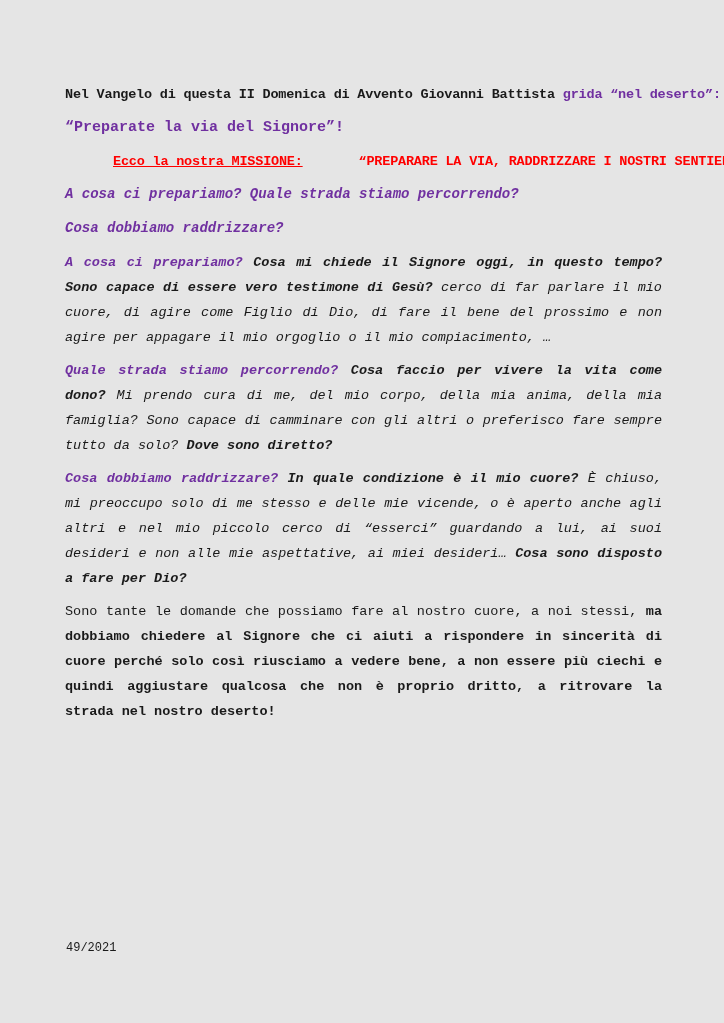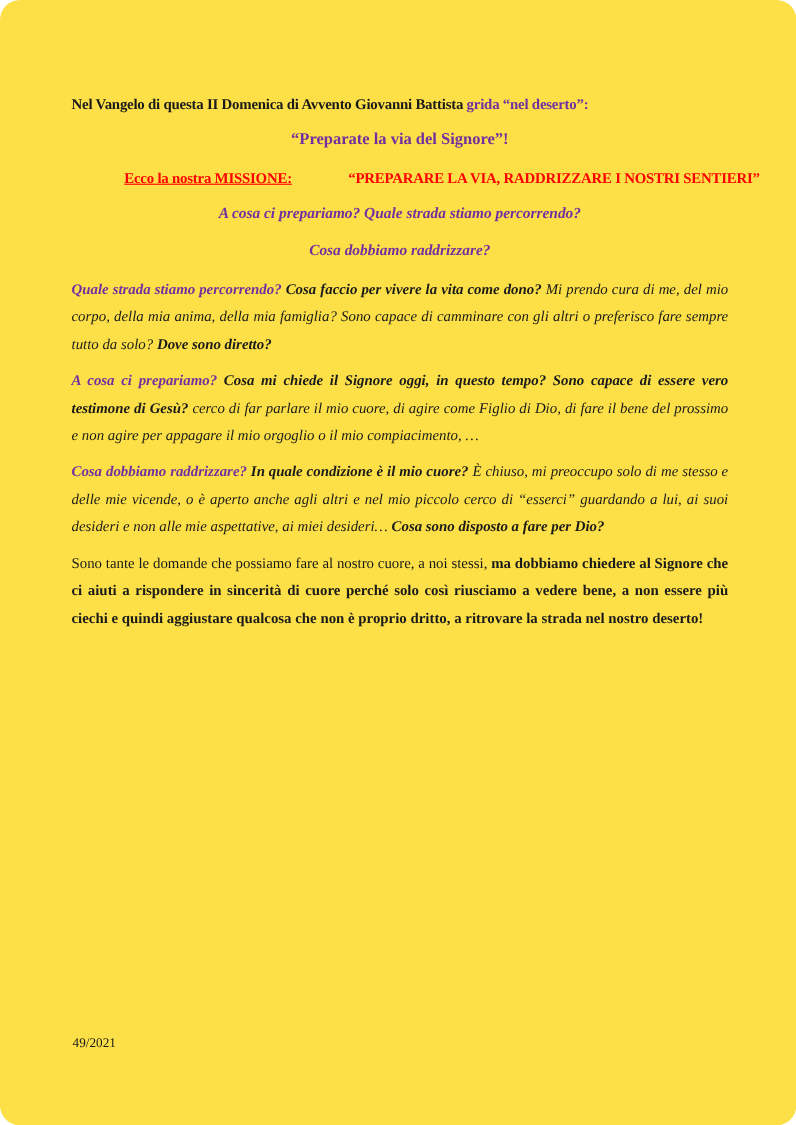--- a/index.html
+++ b/index.html
@@ -1,36 +1,35 @@
 <!DOCTYPE html>
 <html style="--purple: #7030A0; --red: #FF0000; --text: #1A1A1A;"><head>
 <meta charset="utf-8">
 <style>
   * { margin:0; padding:0; box-sizing:border-box; }
   html, body { background:#ffffff; }
   .page {
     position:relative;
     width:724px; height:1023px;
-    background:#fde047;
-    font-family:Liberation Serif, serif;
+    background:#e5e5e5;
+    font-family:Liberation Mono, monospace;
     color:var(--text, #1a1a1a);
     overflow:hidden;
-    border-radius:18px;
   }
   .content {
     position:absolute;
     left:65px; right:62px; top:82px;
   }
   .para {
     font-size:13.5px;
     line-height:25px;
     text-align:justify;
     margin-bottom:8px;
   }
-  .c { text-align:center; }
+  .c { }
   .nowrap { white-space:nowrap; letter-spacing:-0.2px; }
   .b { font-weight:bold; }
   .i { font-style:italic; }
   .u { text-decoration:underline; }
   .purple { color:var(--purple, #7030A0); }
   .red { color:var(--red, #FF0000);padding-left:48px; }
   .quote-heading { font-size:15px; margin-bottom:9px; }
   .q-line { font-size:14px; margin-bottom:9px; }
   .footer {
     position:absolute;
@@ -50,23 +49,23 @@
     <p class="para c quote-heading"><span class="b purple">“Preparate la via del Signore”!</span></p>
 
     <p class="para nowrap"><span class="b red u">Ecco la nostra MISSIONE:</span><span class="b red"> “PREPARARE LA VIA, RADDRIZZARE I NOSTRI SENTIERI”</span></p>
 
     <p class="para c q-line"><span class="b i purple">A cosa ci prepariamo? Quale strada stiamo percorrendo?</span></p>
 
     <p class="para c q-line"><span class="b i purple">Cosa dobbiamo raddrizzare?</span></p>
 
 
 
+    <p class="para"><span class="b i purple">A cosa ci prepariamo? </span><span class="b i">Cosa mi chiede il Signore oggi, in questo tempo? Sono capace di essere vero testimone di Gesù? </span><span class="i">cerco di far parlare il mio cuore, di agire come Figlio di Dio, di fare il bene del prossimo e non agire per appagare il mio orgoglio o il mio compiacimento, …</span></p>
+
     <p class="para"><span class="b i purple">Quale strada stiamo percorrendo? </span><span class="b i">Cosa faccio per vivere la vita come dono? </span><span class="i">Mi prendo cura di me, del mio corpo, della mia anima, della mia famiglia? Sono capace di camminare con gli altri o preferisco fare sempre tutto da solo? </span><span class="b i">Dove sono diretto?</span></p>
-
-    <p class="para"><span class="b i purple">A cosa ci prepariamo? </span><span class="b i">Cosa mi chiede il Signore oggi, in questo tempo? Sono capace di essere vero testimone di Gesù? </span><span class="i">cerco di far parlare il mio cuore, di agire come Figlio di Dio, di fare il bene del prossimo e non agire per appagare il mio orgoglio o il mio compiacimento, …</span></p>
 
     <p class="para"><span class="b i purple">Cosa dobbiamo raddrizzare? </span><span class="b i">In quale condizione è il mio cuore? </span><span class="i">È chiuso, mi preoccupo solo di me stesso e delle mie vicende, o è aperto anche agli altri e nel mio piccolo cerco di “esserci” guardando a lui, ai suoi desideri e non alle mie aspettative, ai miei desideri… </span><span class="b i">Cosa sono disposto a fare per Dio?</span></p>
 
     <p class="para"><span>Sono tante le domande che possiamo fare al nostro cuore, a noi stessi, </span><span class="b">ma dobbiamo chiedere al Signore che ci aiuti a rispondere in sincerità di cuore perché solo così riusciamo a vedere bene, a non essere più ciechi e quindi aggiustare qualcosa che non è proprio dritto, a ritrovare la strada nel nostro deserto!</span></p>
 
 
   </div>
 
   <div class="footer">49/2021</div>
 </div>

